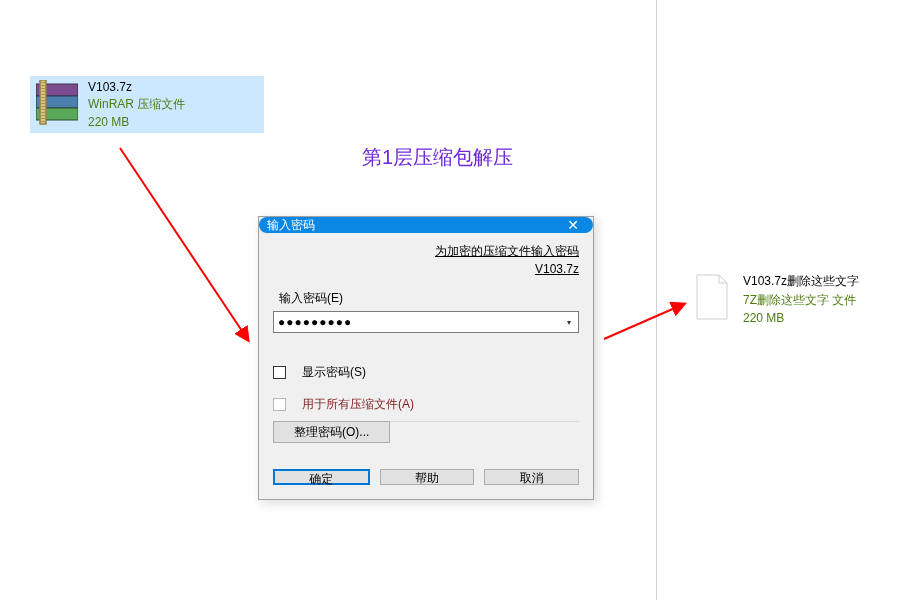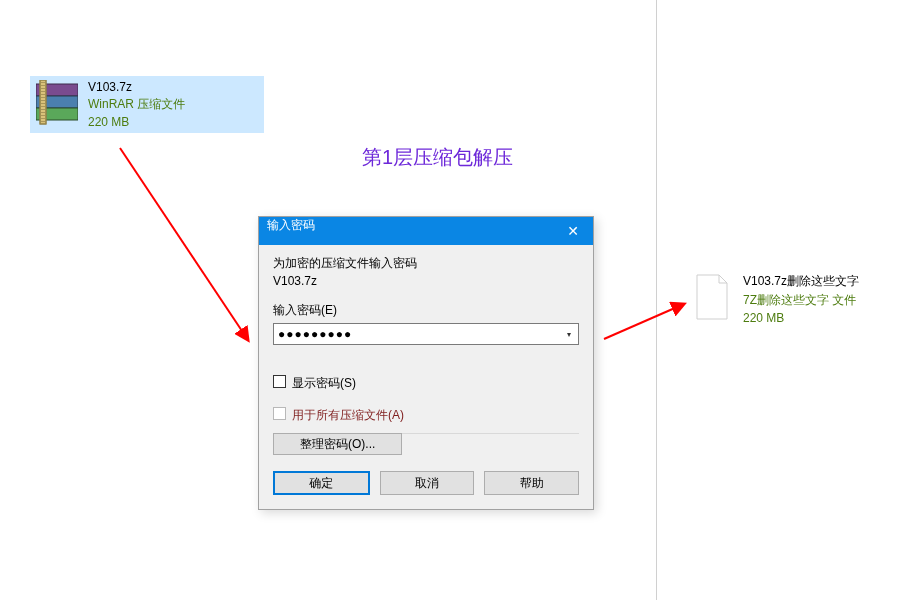--- a/index.html
+++ b/index.html
@@ -34,78 +34,80 @@
       left: 258px; top: 216px;
       width: 336px;
       background: #f0f0f0;
       border: 1px solid #a1a1a1;
       box-shadow: 3px 3px 10px rgba(0,0,0,.15);
     }
     .titlebar {
       background: #0a86e4;
       color: #fff;
       display: flex;
-      align-items: flex-start;
-      height: 28px;
+      align-items: center;
+      height: 16px;
       padding-left: 8px;
       font-size: 12px;
+      border-radius: 12px;
     }
     .titlebar-title { flex: 1; }
     .titlebar-close {
       width: 40px; height: 28px;
       display: flex; align-items: center; justify-content: center;
       font-size: 14px;
     }
     .dlg-body { padding: 10px 14px 14px; }
-    .dlg-header { text-align: left; margin-bottom: 14px; }
+    .dlg-header { text-align: right; margin-bottom: 14px; text-decoration: underline; }
     .dlg-header .l1 { font-size: 12px; }
     .dlg-header .l2 { font-size: 12px; margin-top: 2px; }
-    .field-label { margin-bottom: 4px; }
+    .field-label { margin-bottom: 4px; margin-left: 6px; }
     .password-row { position: relative; margin-bottom: 20px; }
     .password-input {
       width: 100%;
       height: 22px;
       border: 1px solid #7a7a7a;
       background: #fff;
       padding: 0 22px 0 4px;
       font-size: 12px;
       letter-spacing: 1px;
     }
     .combo-arrow {
       position: absolute;
       right: 1px; top: 1px;
       width: 18px; height: 20px;
       display: flex; align-items: center; justify-content: center;
       color: #333;
       font-size: 8px;
     }
-    .checkbox-row { display: flex; align-items: flex-start; gap: 6px; height: 18px; margin-bottom: 8px; }
+    .checkbox-row { display: flex; align-items: center; gap: 16px; height: 18px; margin-bottom: 8px; }
     .cb { width: 13px; height: 13px; border: 1px solid #333; background: #fff; }
     .cb.disabled { border-color: #b8b8b8; }
     .cb-label.disabled { color: #7f1d1d; }
     .separator { border: none; border-top: 1px solid #d9d9d9; margin: 6px 0 0; }
     .org-btn {
       display: block;
       margin: -1px 0 0 0;
       height: 22px;
       border: 1px solid #adadad;
       background: #e1e1e1;
-      padding: 0 26px;
+      padding: 0 20px;
       font-size: 12px;
       font-family: inherit;
     }
     .org-block { margin: 8px 0 16px; }
     .button-row { display: flex; gap: 10px; }
     .dlg-btn {
       flex: 1;
-      height: 24px;
+      height: 16px;
       border: 1px solid #adadad;
       background: #e1e1e1;
       font-size: 12px;
       font-family: Liberation Mono, monospace;
+      margin-top: 10px;
     }
     .dlg-btn.default { border: 2px solid #0078d7; background: #e1e1e1; }
     .separator-line {
       position: absolute;
       left: 656px; top: 0;
       width: 0; height: 600px;
       border-left: 1px solid #d0d0d0;
     }
     .arrow-svg { position: absolute; pointer-events: none; }
   </style>
@@ -194,17 +196,17 @@
       <span class="cb-label disabled">用于所有压缩文件(A)</span>
     </div>
 
     <div class="org-block">
       <hr class="separator">
       <button class="org-btn">整理密码(O)...</button>
     </div>
 
     <div class="button-row">
       <button class="dlg-btn default">确定</button>
+      <button class="dlg-btn">帮助</button>
       <button class="dlg-btn">取消</button>
-      <button class="dlg-btn">帮助</button>
     </div>
   </div>
 </div>
 
 </body></html>

